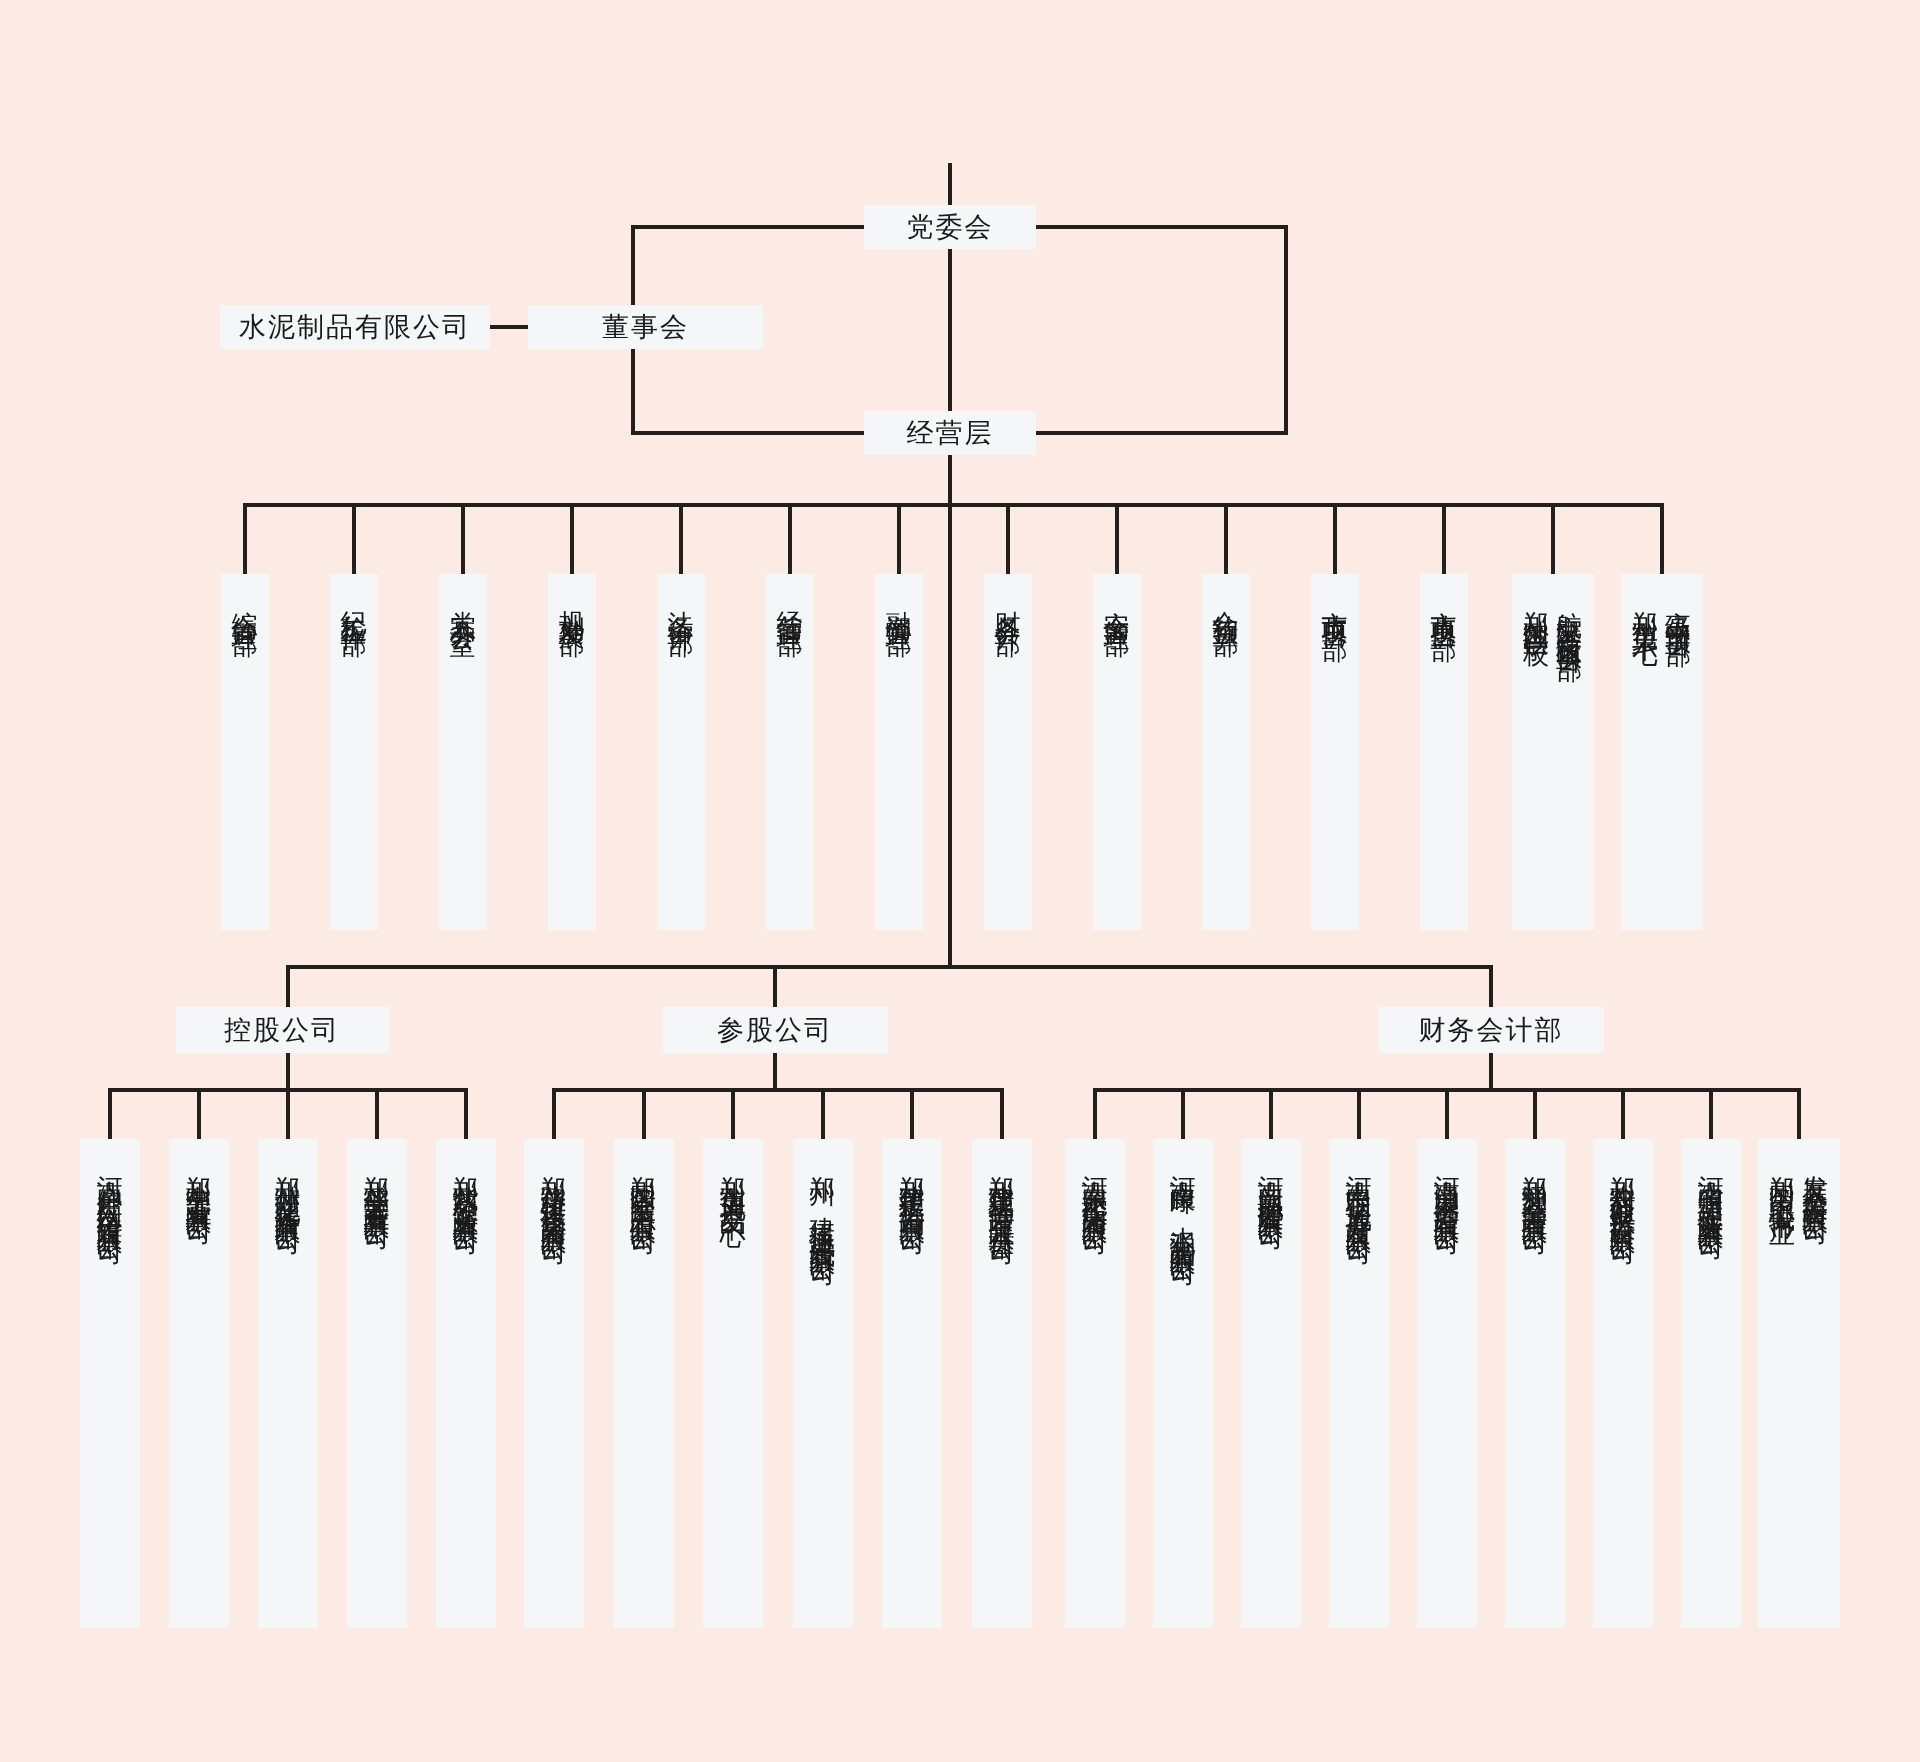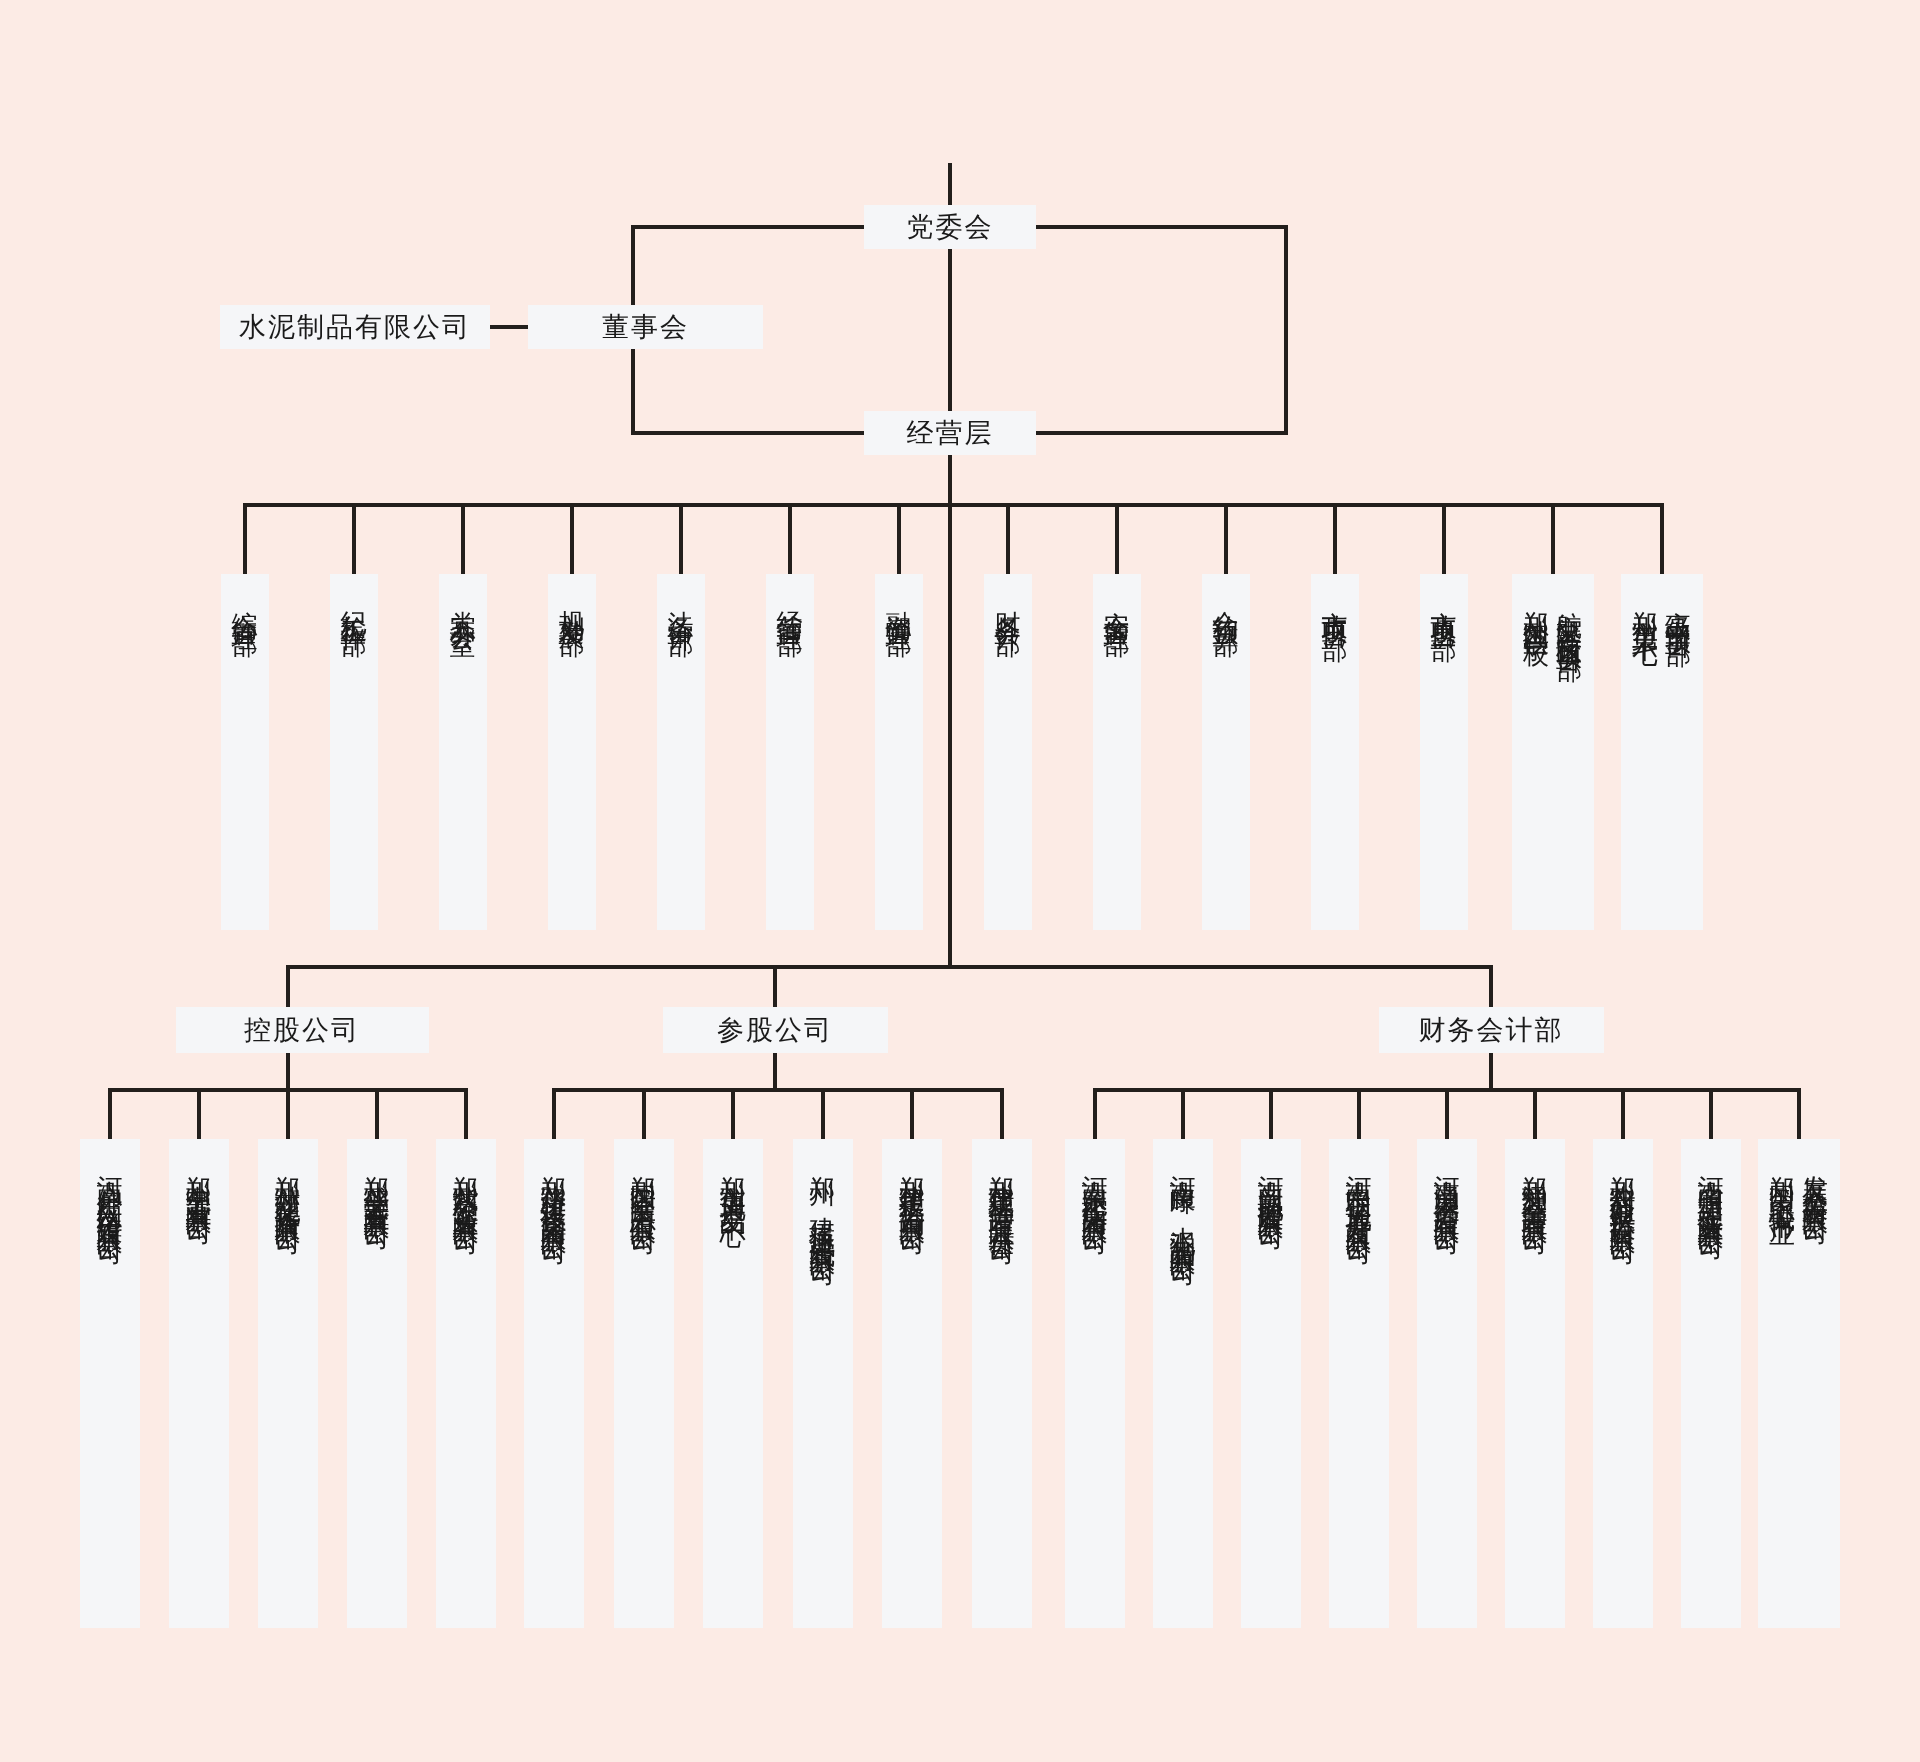--- a/index.html
+++ b/index.html
@@ -147,21 +147,21 @@
       <span class="vline-text">市政项目二部</span>
     </div>
     <div class="node vnode" style="left: 1512px; top: 574px; width: 82px; height: 356px;">
       <span class="vline-text">郑州外国语学校</span>
       <span class="vline-text">航空港区新校区项目部</span>
     </div>
     <div class="node vnode" style="left: 1621px; top: 574px; width: 82px; height: 356px;">
       <span class="vline-text">郑州市第六十七</span>
       <span class="vline-text">高级中学项目部</span>
     </div>
-    <div class="node hnode" style="left: 175.5px; top: 1007px; width: 253px; height: 46px;">控股公司</div>
+    <div class="node hnode" style="left: 175.5px; top: 1007px; width: 213px; height: 46px;">控股公司</div>
     <div class="node vnode" style="left: 80px; top: 1139px; width: 60px; height: 489px;">
       <span class="vline-text">河南户外广告网络传媒有限公司</span>
     </div>
     <div class="node vnode" style="left: 169px; top: 1139px; width: 60px; height: 489px;">
       <span class="vline-text">郑州中鼎置业有限公司</span>
     </div>
     <div class="node vnode" style="left: 258px; top: 1139px; width: 60px; height: 489px;">
       <span class="vline-text">郑州赫喆文化传播有限公司</span>
     </div>
     <div class="node vnode" style="left: 347px; top: 1139px; width: 60px; height: 489px;">

